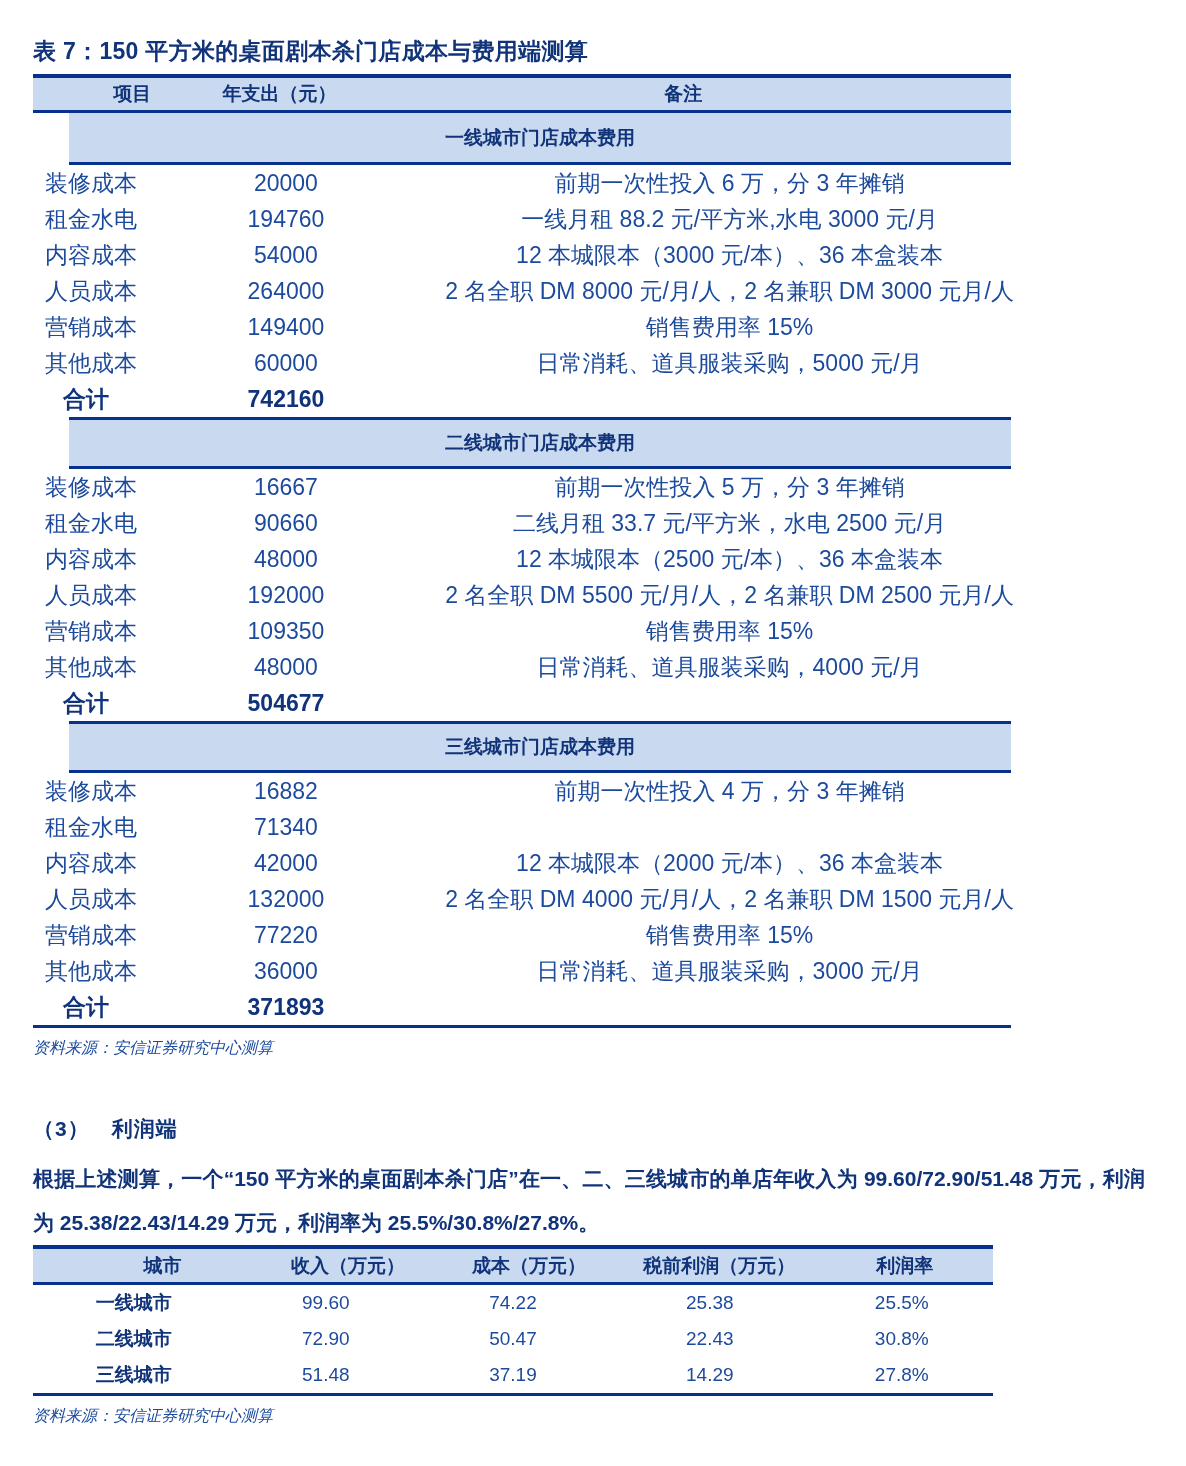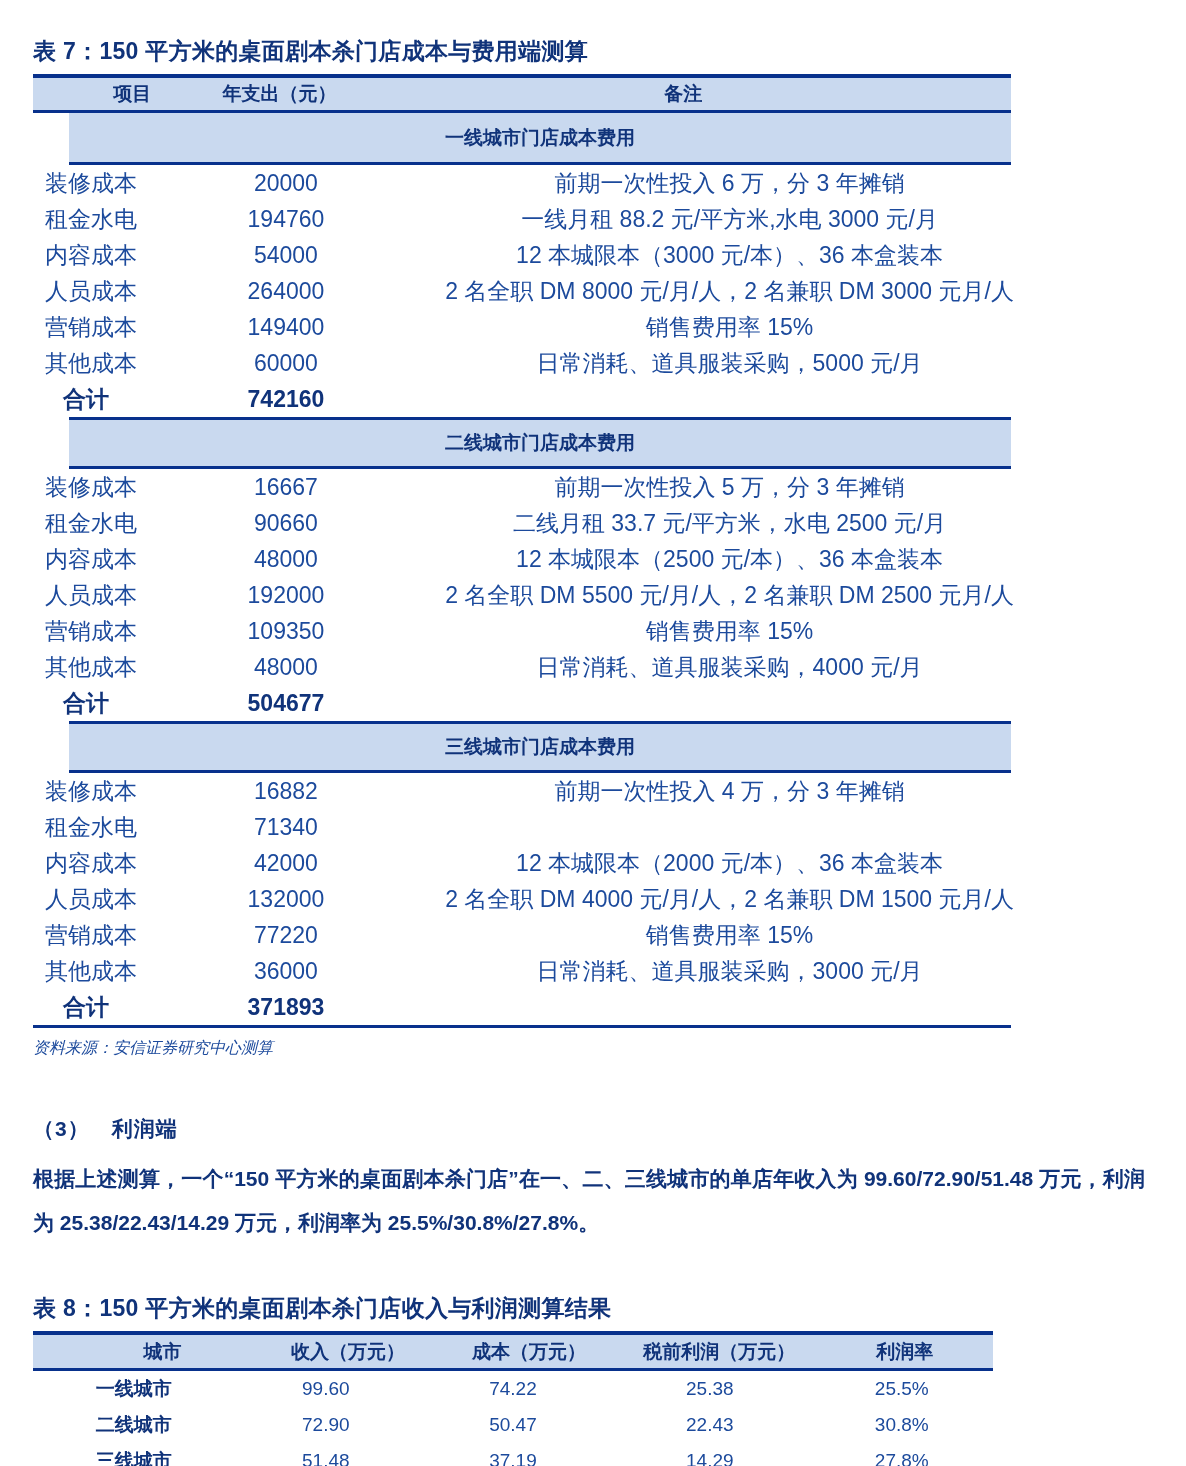--- a/index.html
+++ b/index.html
@@ -213,21 +213,20 @@
           </div>
         </div>
       </div>
   </div>
 
   <div class="source">资料来源：安信证券研究中心测算</div>
 
   <div class="profit-heading">（3）　利润端</div>
   <p class="profit-para">根据上述测算，一个“150 平方米的桌面剧本杀门店”在一、二、三线城市的单店年收入为 99.60/72.90/51.48 万元，利润为 25.38/22.43/14.29 万元，利润率为 25.5%/30.8%/27.8%。</p>
 
-  <div class="tbl-title t8-title">表 8：150 平方米的桌面剧本杀门店收入与利润测算结果</div>
 
   <div class="t8">
     <div class="t8-head">
       <div>城市</div>
       <div>收入（万元）</div>
       <div>成本（万元）</div>
       <div>税前利润（万元）</div>
       <div>利润率</div>
     </div>
     <div id="t8-body">

